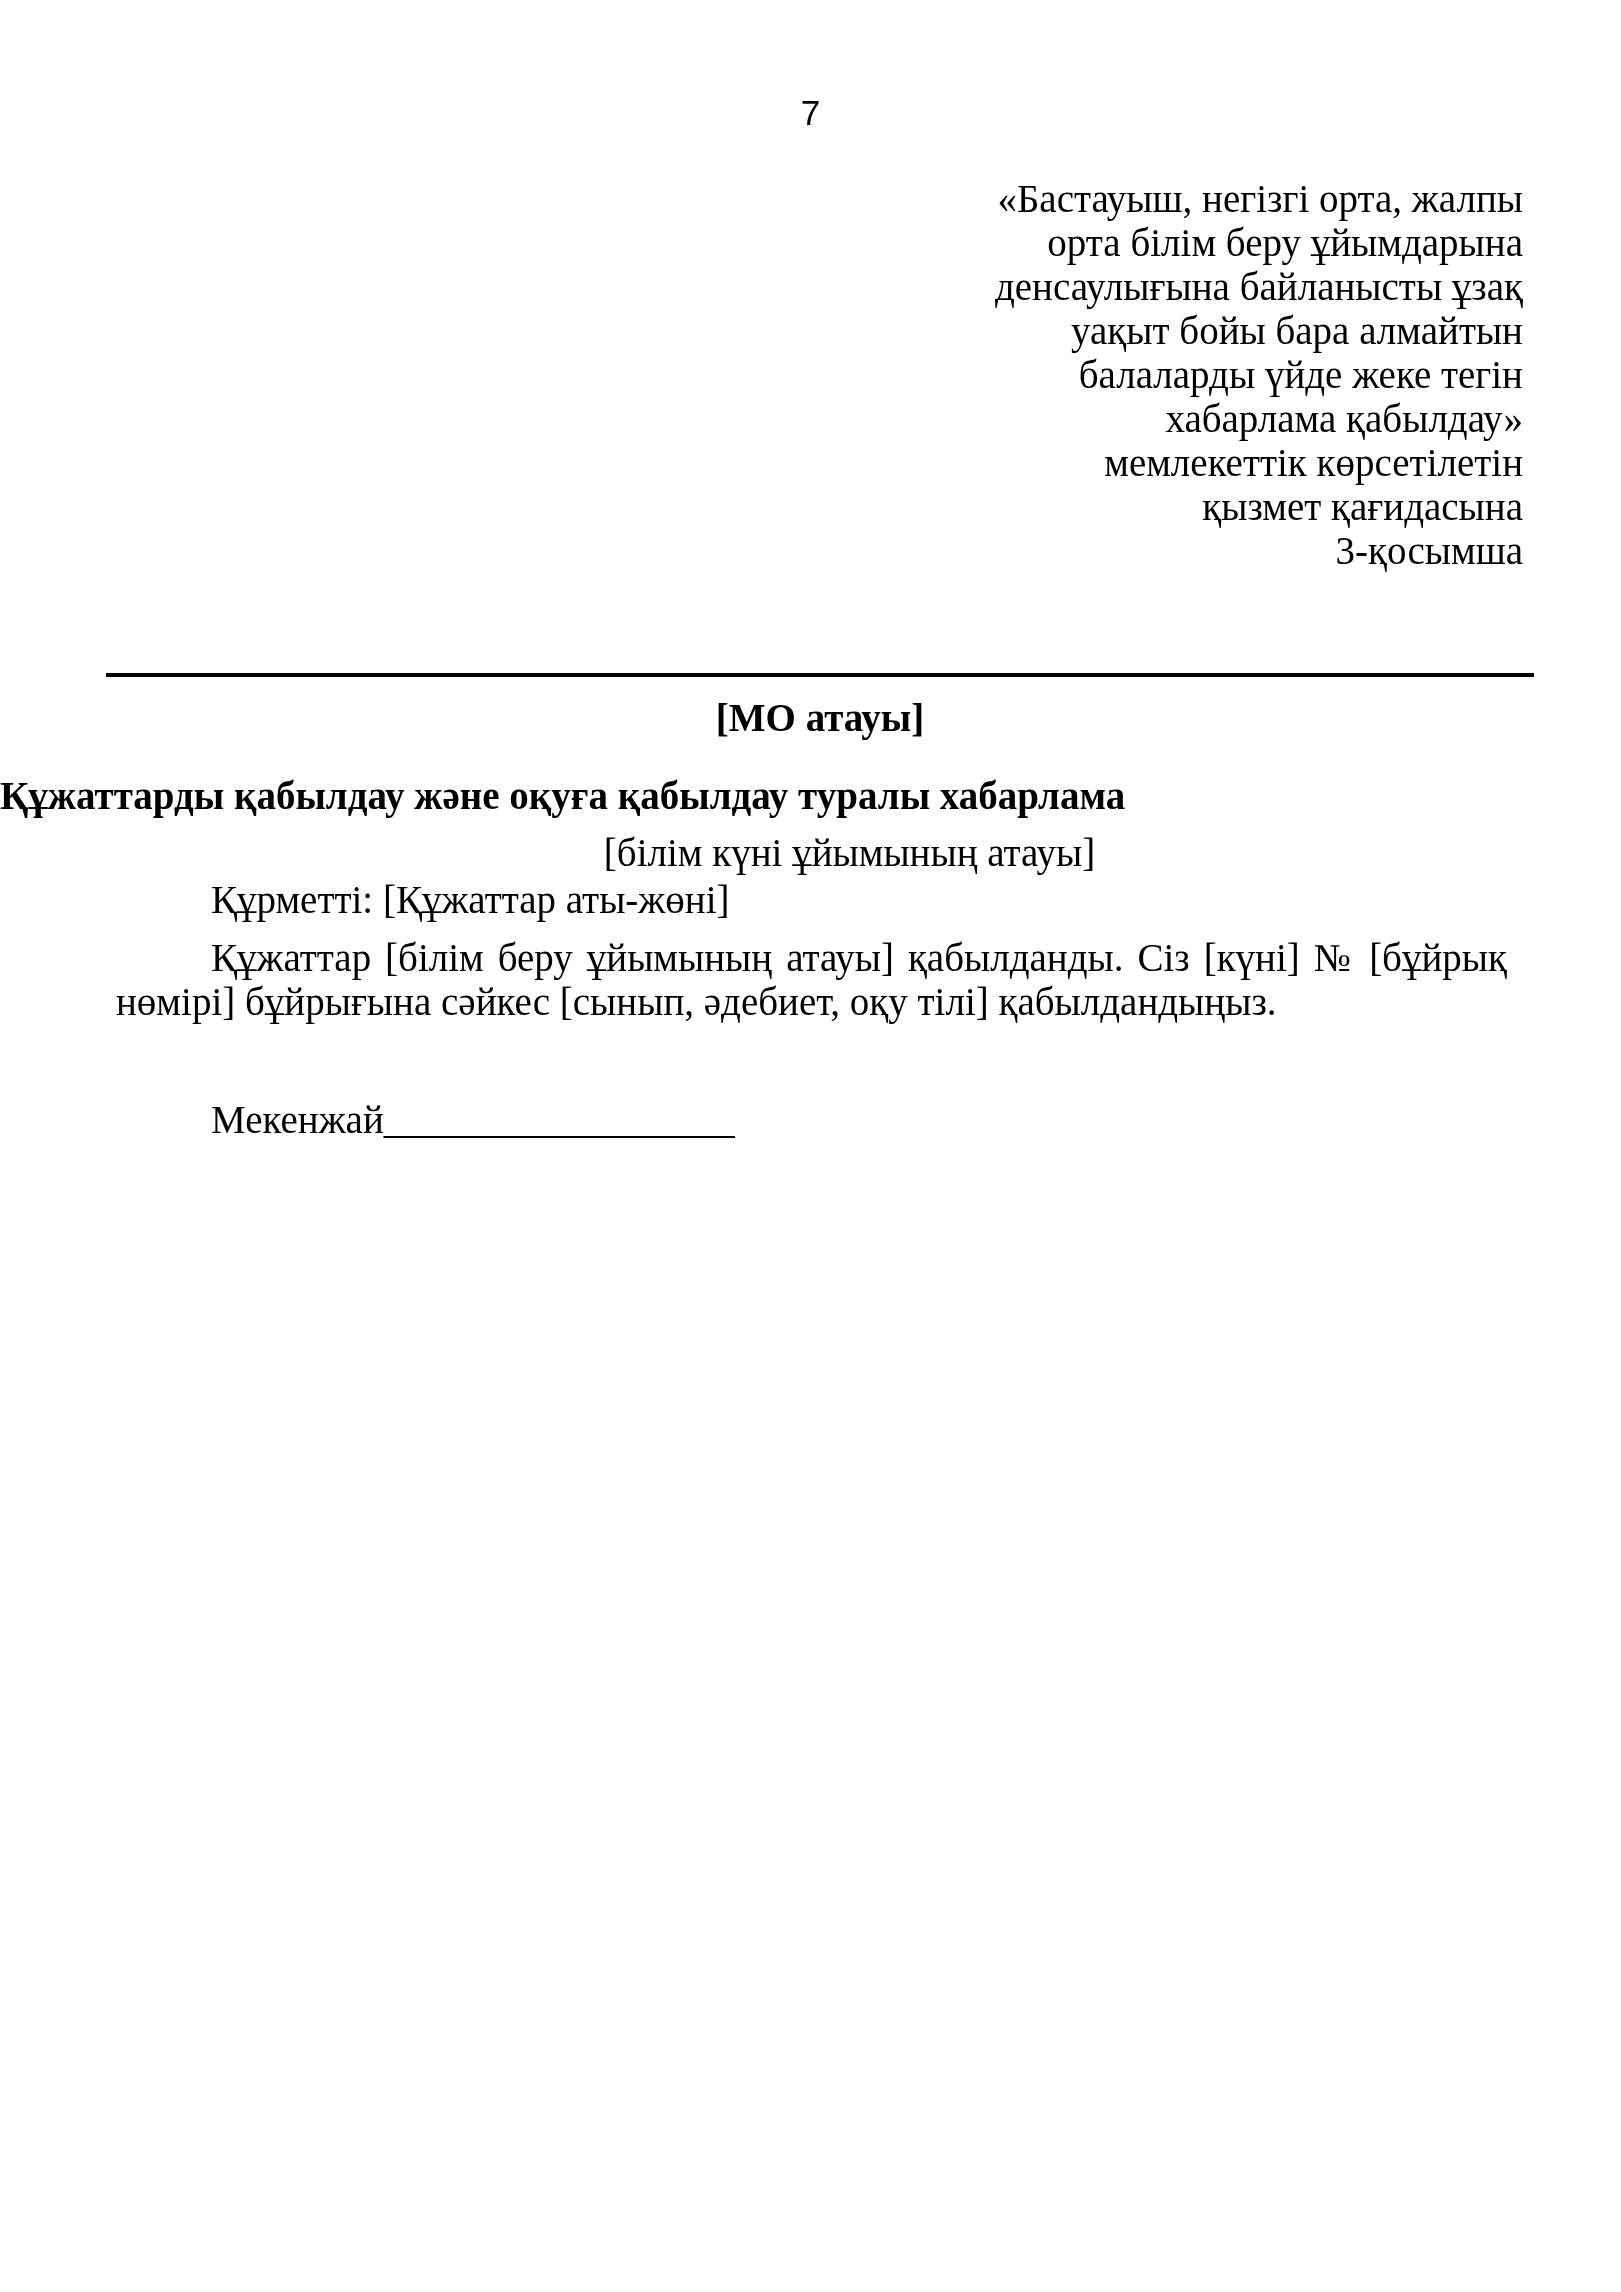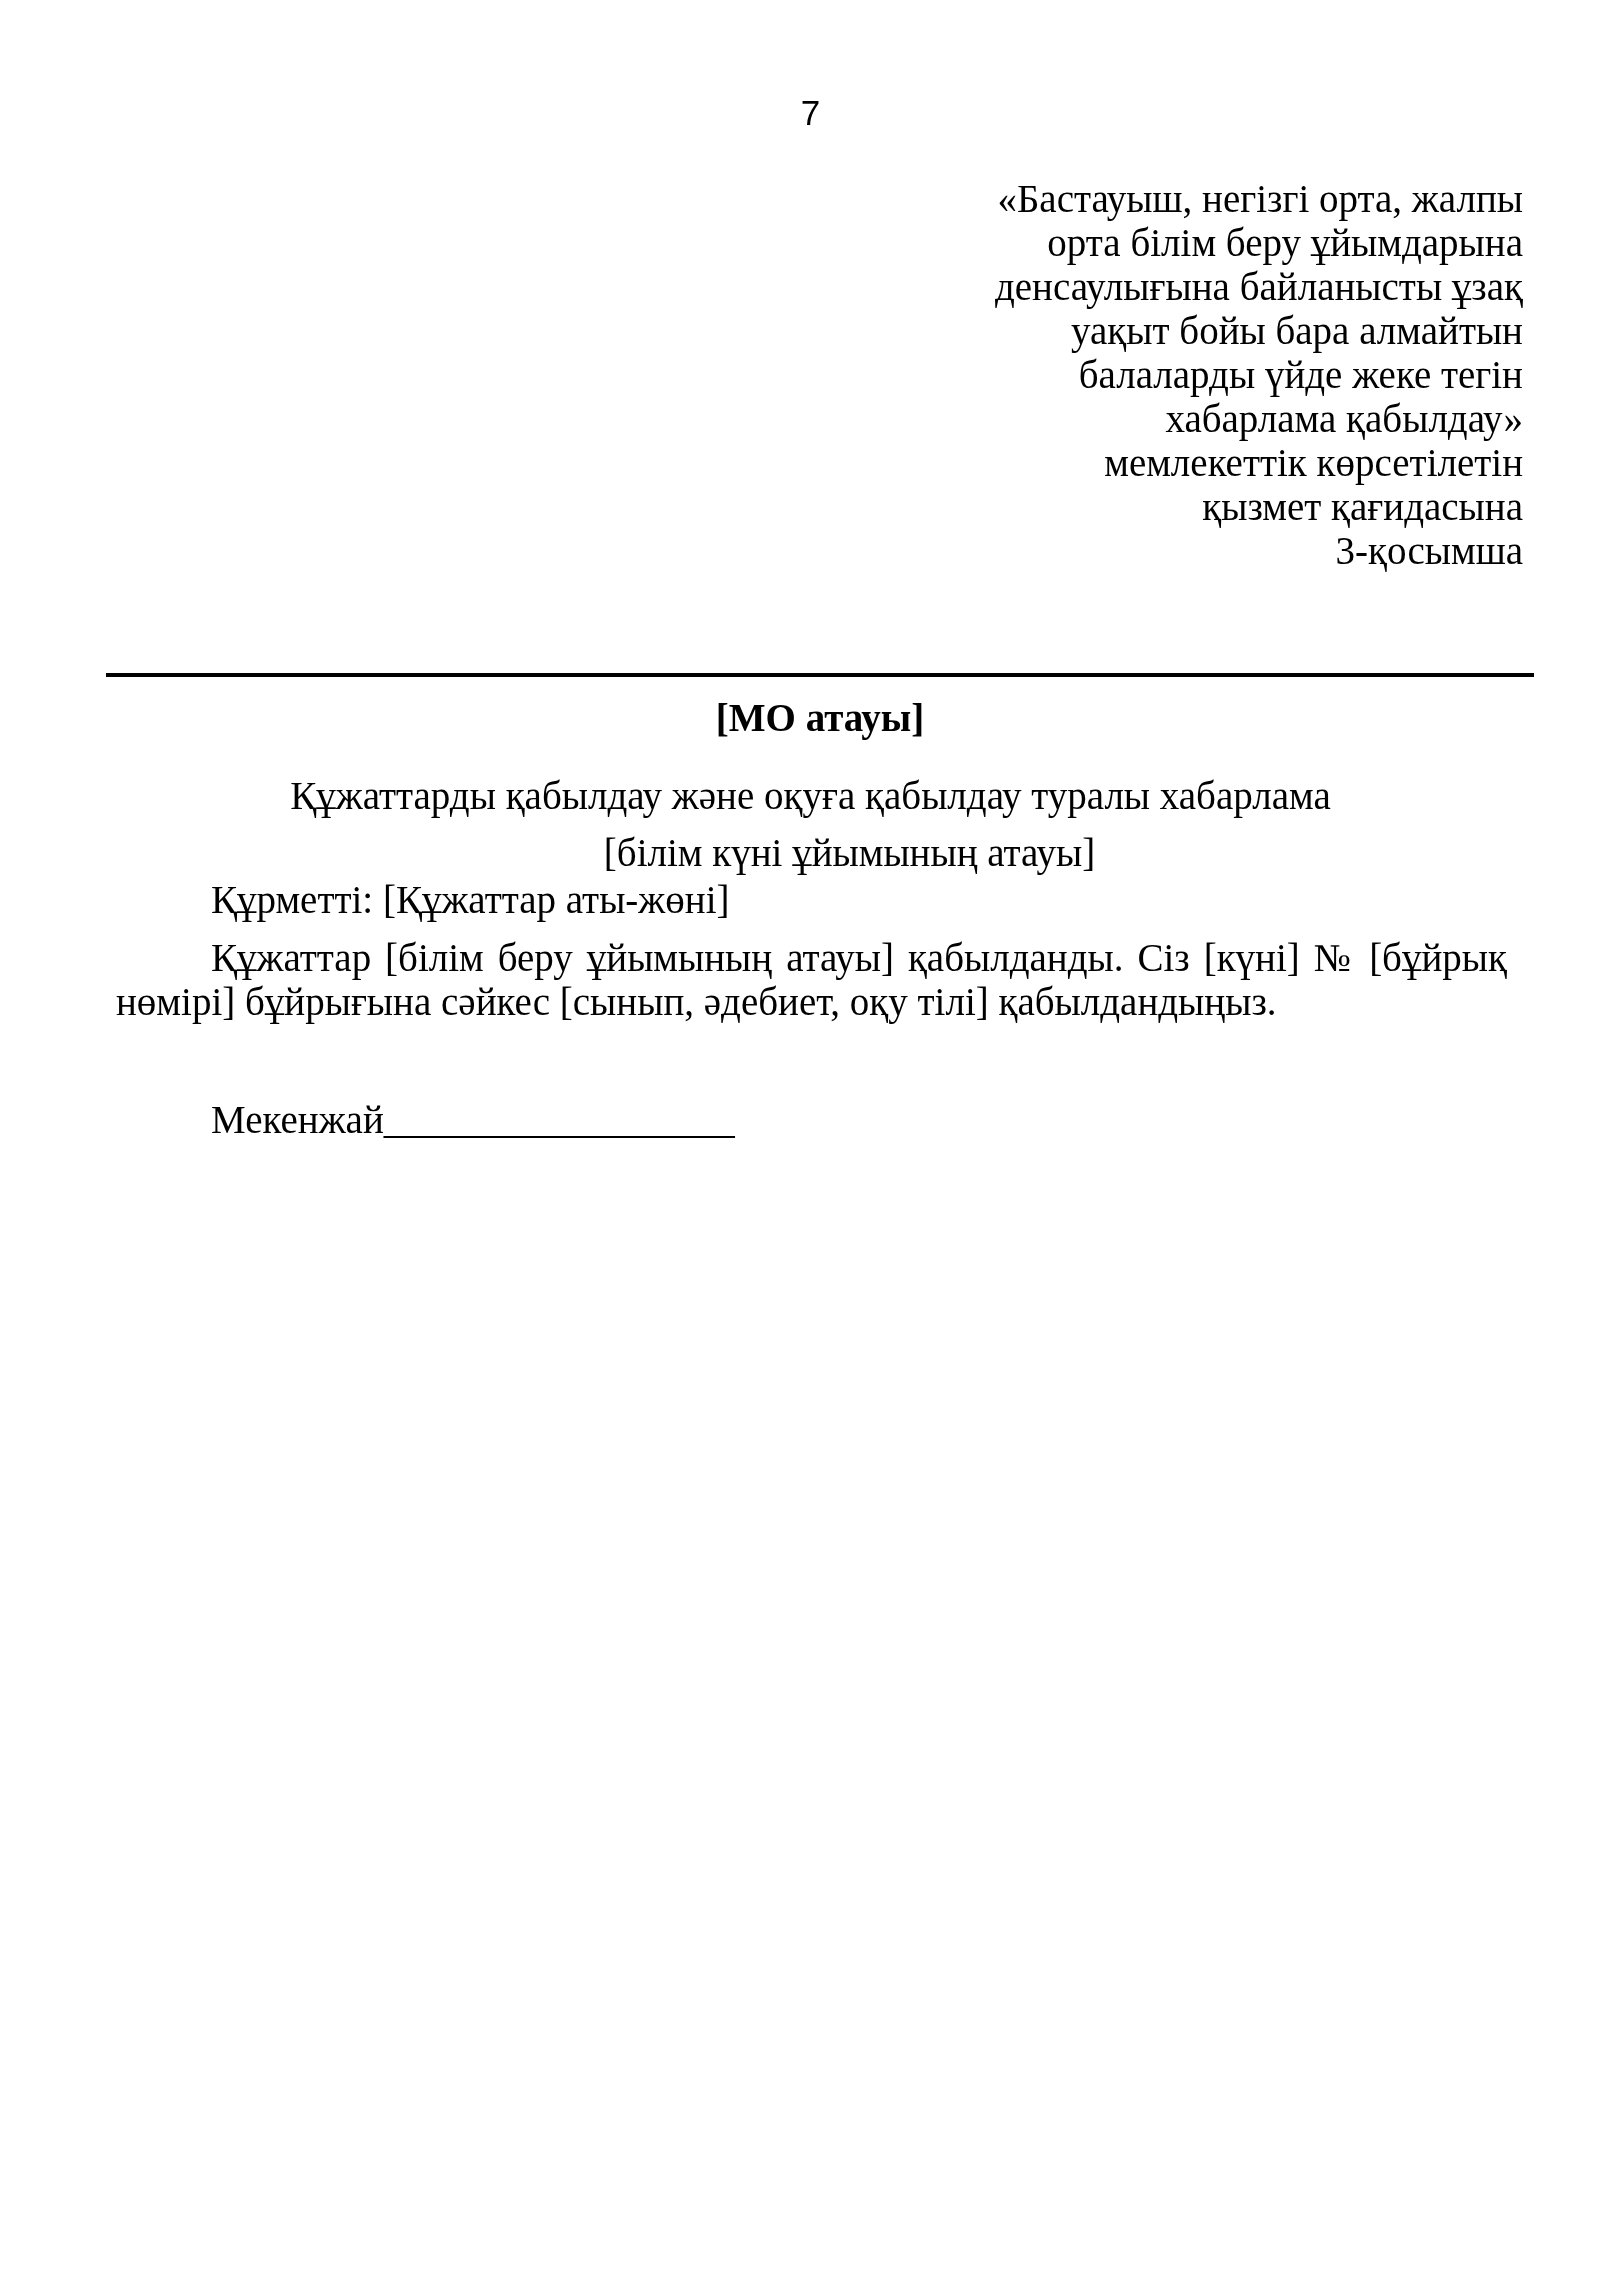--- a/index.html
+++ b/index.html
@@ -54,22 +54,21 @@
     width: 1428px;
     text-align: center;
     font-weight: bold;
     margin-top: 8px;
   }
   .notice-title {
     position: absolute;
     top: 774px;
     left: 0;
     width: 1621px;
-    text-align: center;
-    font-weight: normal;
+    font-weight: bold;
   }
   .org-name {
     position: absolute;
     top: 831px;
     left: 78px;
     right: 0;
     text-align: center;
   }
   .salutation {
     position: absolute;

